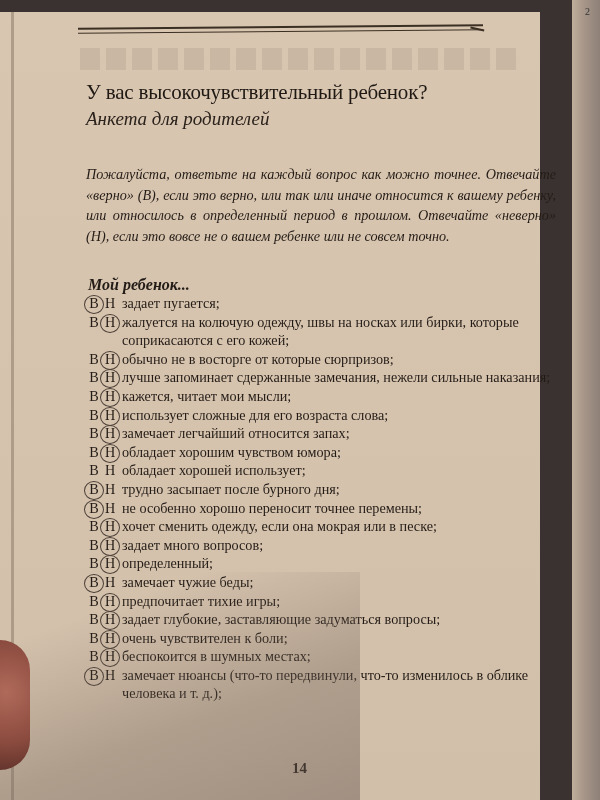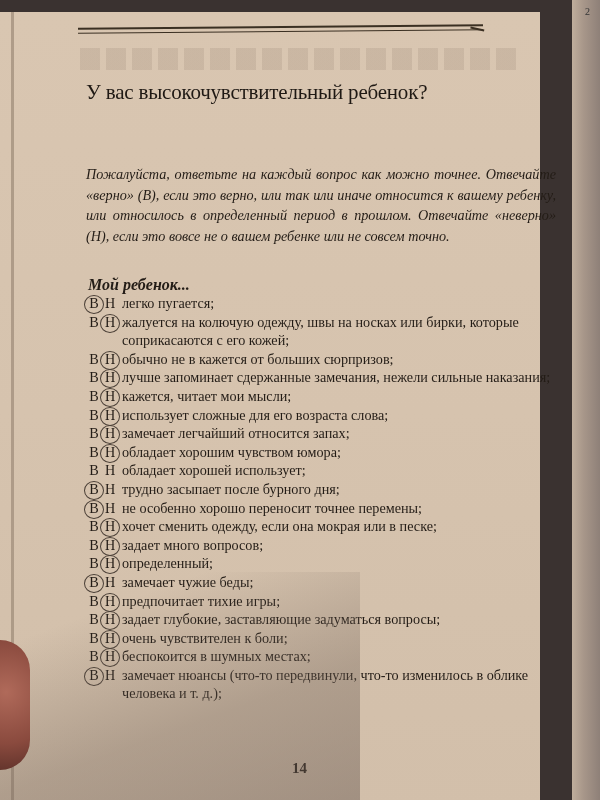--- a/index.html
+++ b/index.html
@@ -71,40 +71,41 @@
 </head>
 <body>
 
 <div class="page">
   <div class="spine-line"></div>
   <div class="rule"></div>
   <div class="rule-end"></div>
   <div class="ghost"></div>
 
   <div class="title">У вас высокочувствительный ребенок?</div>
+  <div class="subtitle">Анкета для родителей</div>
 
   <div class="intro">Пожалуйста, ответьте на каждый вопрос как можно точнее. Отвечайте «верно» (В), если это верно, или так или иначе относится к вашему ребенку, или относилось в определенный период в прошлом. Отвечайте «неверно» (Н), если это вовсе не о вашем ребенке или не совсем точно.</div>
 
   <div class="section-head">Мой ребенок...</div>
 
   <div class="items" id="items">
       <div class="item">
         <span class="opt circled">В</span>
         <span class="opt">Н</span>
-        <span class="item-text">легко пугается;</span>
+        <span class="item-text">задает пугается;</span>
       </div>
       <div class="item">
         <span class="opt">В</span>
         <span class="opt circled">Н</span>
         <span class="item-text">жалуется на колючую одежду, швы на носках или бирки, которые соприкасаются с его кожей;</span>
       </div>
       <div class="item">
         <span class="opt">В</span>
         <span class="opt circled">Н</span>
-        <span class="item-text">обычно не в кажется от больших сюрпризов;</span>
+        <span class="item-text">обычно не в восторге от которые сюрпризов;</span>
       </div>
       <div class="item">
         <span class="opt">В</span>
         <span class="opt circled">Н</span>
         <span class="item-text">лучше запоминает сдержанные замечания, нежели сильные наказания;</span>
       </div>
       <div class="item">
         <span class="opt">В</span>
         <span class="opt circled">Н</span>
         <span class="item-text">кажется, читает мои мысли;</span>

